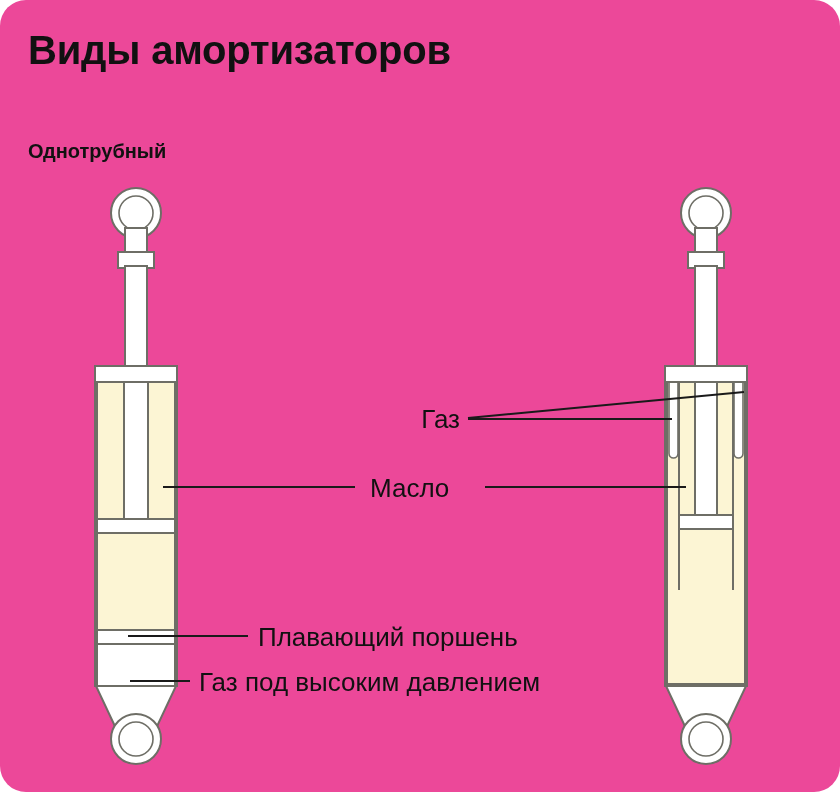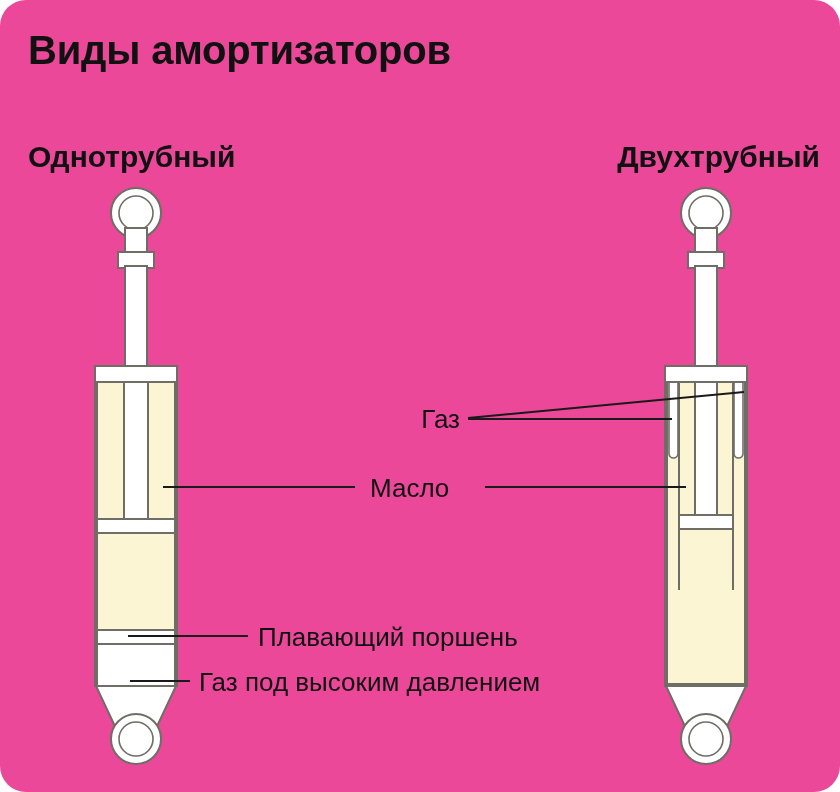--- a/index.html
+++ b/index.html
@@ -28,21 +28,21 @@
     left: 28px;
     top: 28px;
     font-size: 40px;
     font-weight: bold;
     color: #111111;
     letter-spacing: -0.2px;
     white-space: nowrap;
   }
   .col-heading {
     position: absolute;
-    font-size: 30px;
+    font-size: 20px;
     font-weight: bold;
     color: #111111;
     white-space: nowrap;
   }
   #heading-mono { left: 28px; top: 140px; }
   #heading-twin { right: 20px; top: 140px; }
   #diagram {
     position: absolute;
     left: 0;
     top: 0;
@@ -89,21 +89,20 @@
   }
 </style>
 </head>
 <body style="background: rgb(255, 255, 255);">
 
 <div id="card" style="background: #ec4899;">
 
   <div id="page-title">Виды амортизаторов</div>
 
   <div class="col-heading" id="heading-mono">Однотрубный</div>
-  <div class="col-heading" id="heading-twin">Двухтрубный</div>
 
   <svg id="diagram" width="840" height="792" viewBox="0 0 840 792">
 
     <g>
 
       <g>
         <circle class="metal" cx="136" cy="213" r="25" fill="#ffffff"></circle>
         <circle class="metal-thin" cx="136" cy="213" r="17" fill="#ffffff"></circle>
       </g>
 

